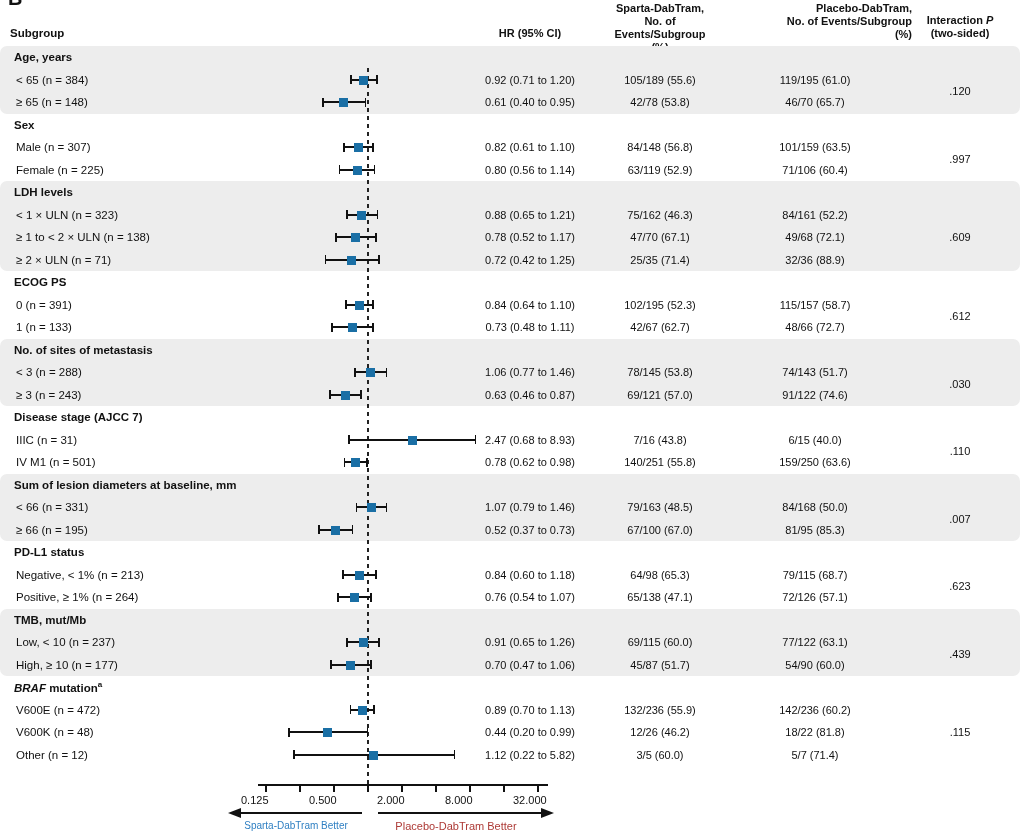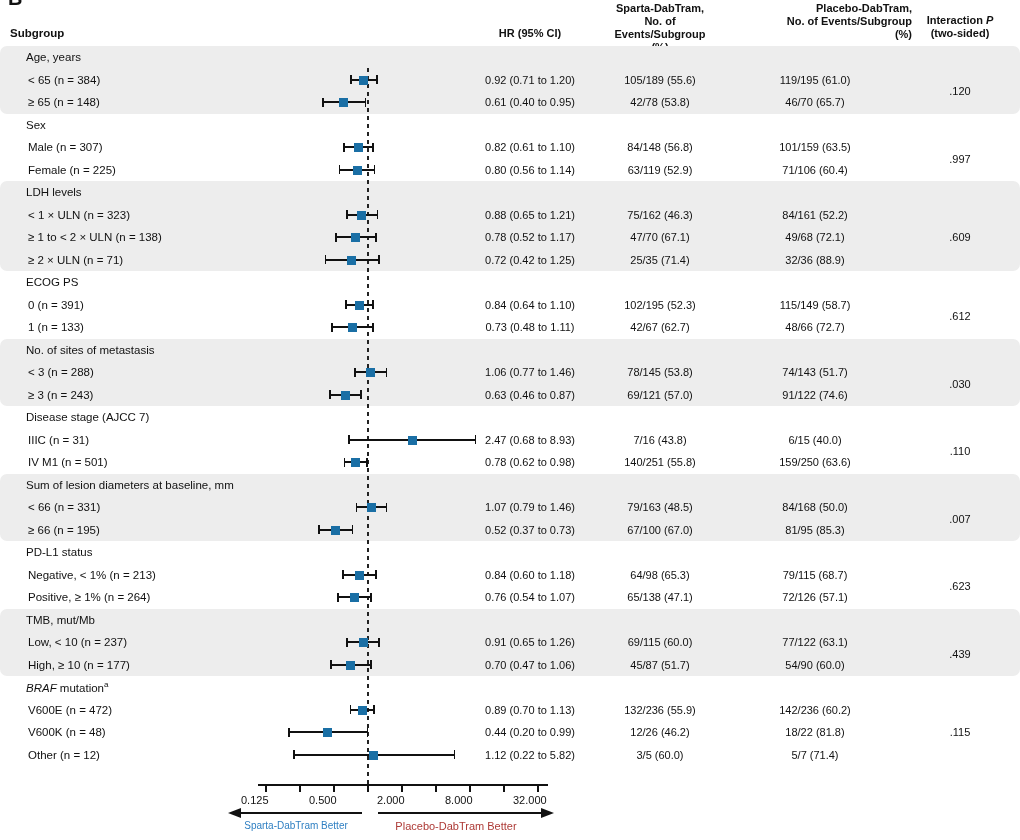--- a/index.html
+++ b/index.html
@@ -19,23 +19,23 @@
   .h-sparta{left:598px;width:124px;top:2px;text-align:center;}
   .h-placebo{left:718px;width:194px;top:2px;text-align:right;}
   .h-p{left:904px;width:112px;top:14px;text-align:center;}
   .h-p i{font-style:italic;}
 
   
   #groups{position:absolute;left:0;top:46px;width:1020px;}
   .group{position:relative;}
   .group.shaded{background:var(--band,#ededed);border-radius:7px;}
   .grow{display:grid;grid-template-columns:250px 212px 136px 124px 186px;height:22.5px;align-items:center;}
-  .gname{padding-left:26px;font-size:11.5px;white-space:nowrap;}
+  .gname{padding-left:14px;font-size:11.5px;white-space:nowrap;font-weight:bold;}
   .gname sup{font-size:8px;}
-  .dlabel{padding-left:28px;font-size:11.5px;white-space:nowrap;}
+  .dlabel{padding-left:16px;font-size:11.5px;white-space:nowrap;}
   .cell-c{text-align:center;white-space:nowrap;}
   .plot{position:relative;height:100%;}
   .ci{position:absolute;top:10.4px;height:1.7px;background:#111;z-index:2;}
   .cap{position:absolute;top:6.8px;width:1.7px;height:9px;background:#111;z-index:2;}
   .mark{position:absolute;top:7px;width:9px;height:9px;background:var(--marker,#1a6fa5);z-index:3;}
   .p-val{position:absolute;left:904px;width:112px;top:22.5px;bottom:0;display:flex;align-items:center;justify-content:center;}
 
   
   #refline{
     position:absolute;left:367px;top:68px;width:1.5px;height:716px;z-index:1;
@@ -191,21 +191,21 @@
         <div class="grow">
           <div class="dlabel">0 (n = 391)</div>
           <div class="plot">
             <div class="ci" style="left: 96.1089px; width: 26.5662px;"></div>
             <div class="cap" style="left: 95.2589px;"></div>
             <div class="cap" style="left: 121.825px;"></div>
             <div class="mark" style="left: 104.948px;"></div>
           </div>
           <div class="cell-c">0.84 (0.64 to 1.10)</div>
           <div class="cell-c">102/195 (52.3)</div>
-          <div class="cell-c">115/149 (58.7)</div>
+          <div class="cell-c">115/157 (58.7)</div>
         </div>
         <div class="grow">
           <div class="dlabel">1 (n = 133)</div>
           <div class="plot">
             <div class="ci" style="left: 81.9976px; width: 41.1214px;"></div>
             <div class="cap" style="left: 81.1476px;"></div>
             <div class="cap" style="left: 122.269px;"></div>
             <div class="mark" style="left: 98.0629px;"></div>
           </div>
           <div class="cell-c">0.73 (0.48 to 1.11)</div>

